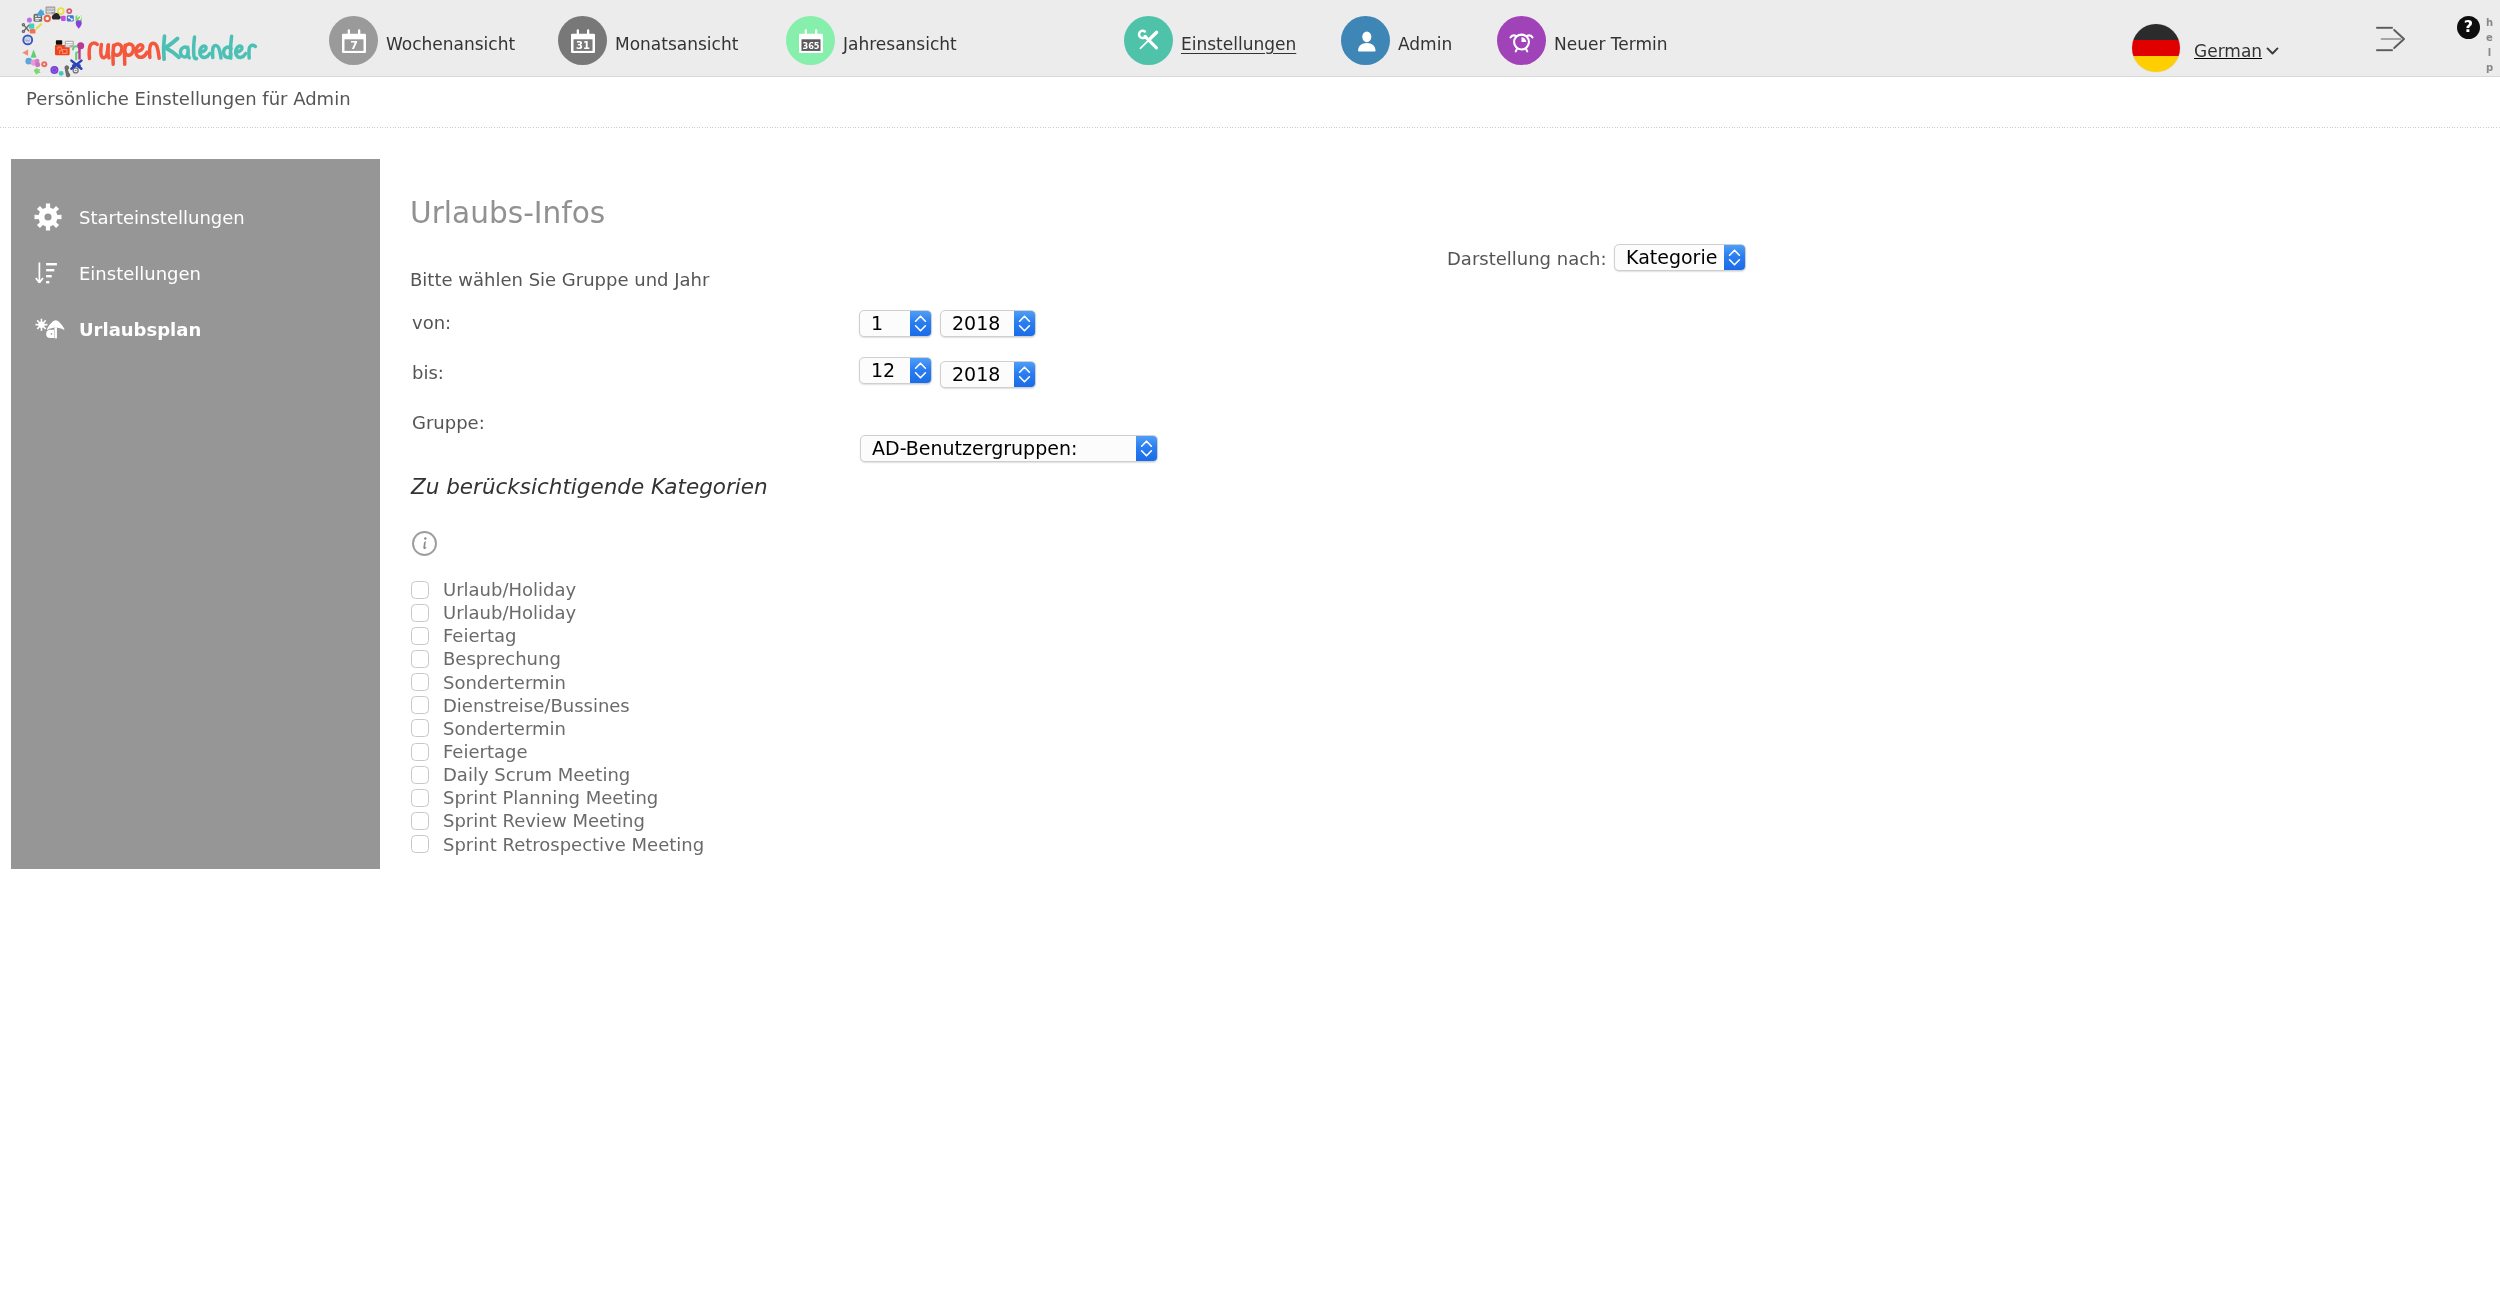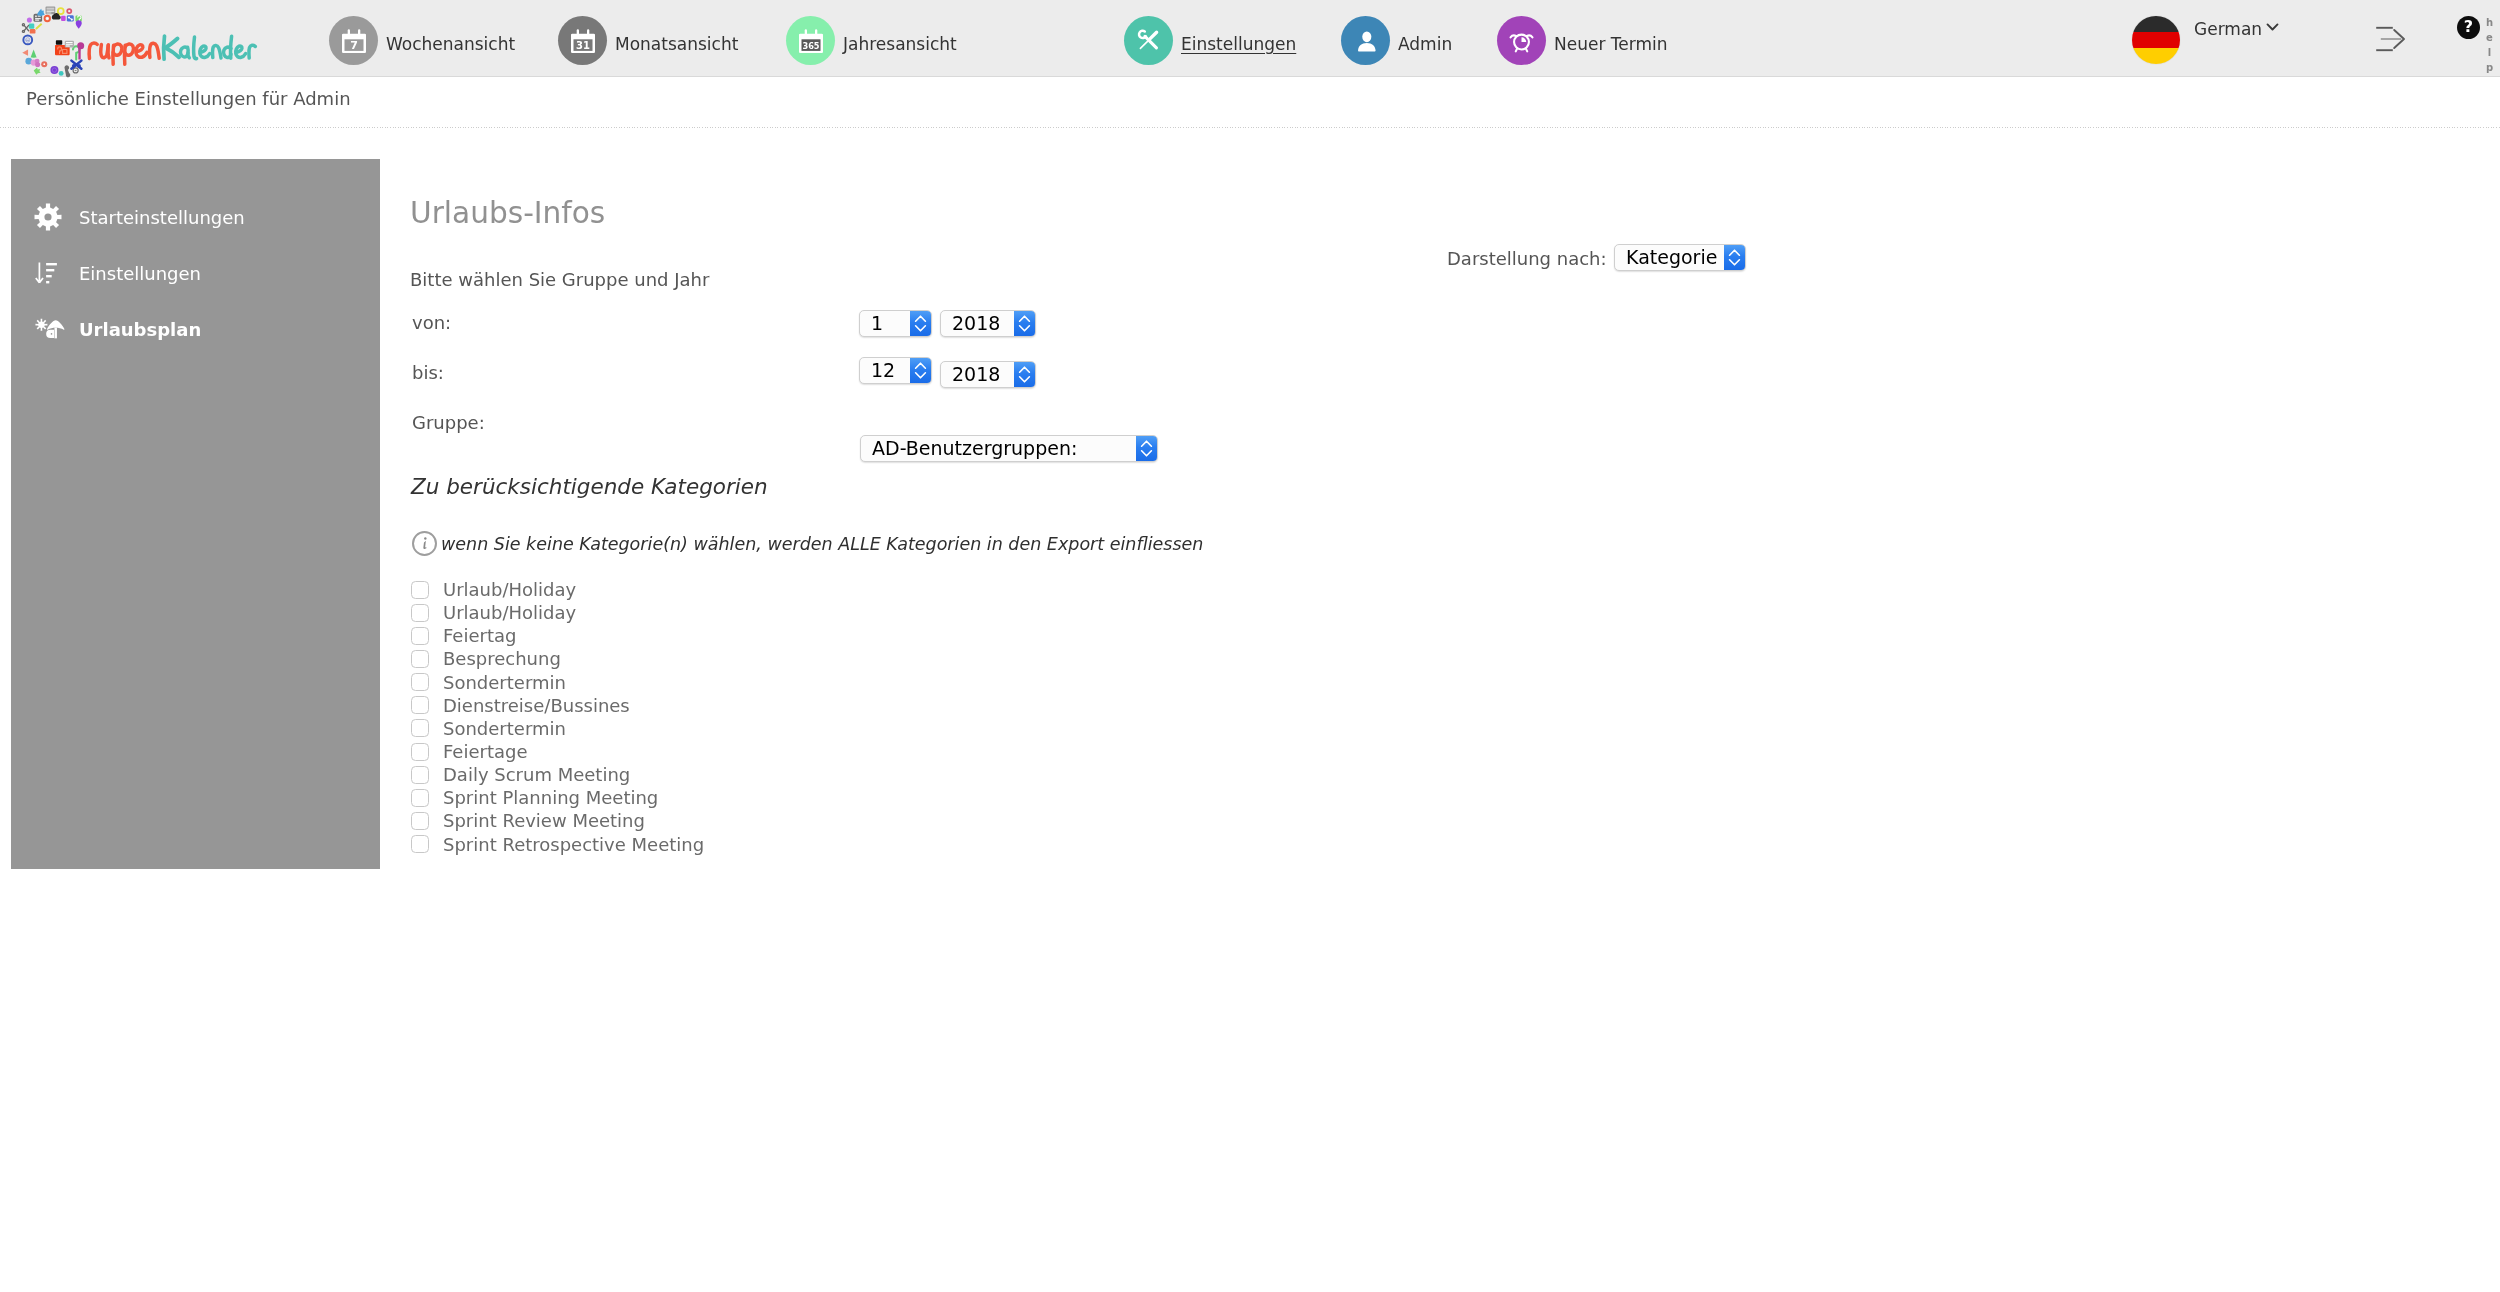--- a/index.html
+++ b/index.html
@@ -29,21 +29,21 @@
   #nav5 .navcircle{background:#a143b8;}
 
   .navitem{position:absolute;top:16px;height:49px;display:flex;align-items:center;
     width:auto;}
   .navcircle{width:49px;min-width:49px;height:49px;border-radius:50%;
     display:flex;align-items:center;justify-content:center;}
   .navlabel{margin-left:8px;font-size:17px;color:#333333;white-space:nowrap;position:relative;top:3px;}
   .navlabel.ul{text-decoration:underline;text-underline-offset:2.5px;text-decoration-thickness:1px;}
 
   
-  #flagwrap{position:absolute;top:16px;left:2132px;display:flex;align-items:flex-start;}
+  #flagwrap{position:absolute;top:24px;left:2132px;display:flex;align-items:center;text-decoration:underline;}
   #flag{width:48px;height:48px;border-radius:50%;overflow:hidden;position:relative;
         box-shadow:0 0 1px rgba(0,0,0,.25);}
   #flag .b{position:absolute;left:0;width:48px;}
   #langlabel{margin-left:14px;font-size:17px;color:#333;position:relative;top:3px;}
   #chev{margin-left:4px;margin-top:6px;}
   #logoutbtn{position:absolute;left:2375px;top:24px;width:34px;height:30px;}
   #helpwrap{position:absolute;left:2457px;top:8px;width:42px;height:70px;}
   #helpcircle{position:absolute;left:0px;top:8px;width:23px;height:23px;border-radius:50%;
      background:#0d0d0d;color:#fff;font-size:16px;font-weight:bold;
      display:flex;align-items:center;justify-content:center;line-height:1;padding-bottom:1px;}
@@ -432,21 +432,20 @@
 </div>
 
 <div id="kathead">Zu berücksichtigende Kategorien</div>
 <div id="infoline">
   <div id="infoicon">
     <svg width="19" height="19" viewBox="0 0 18 18" fill="#8a8a8a">
       <path d="M10.3 6.5 l-0.65 5.6 a0.6 0.6 0 0 0 1.0 0.5 l0.4 0.65 l-1.8 0.85 a0.95 0.95 0 0 1 -1.35 -1.0 l0.6 -5.0 z"></path>
       <circle cx="9.8" cy="4.3" r="1.15"></circle>
     </svg>
   </div>
-  <div id="infotext">wenn Sie keine Kategorie(n) wählen, werden ALLE Kategorien in den Export einfliessen</div>
 </div>
 
 <div id="catlist">
     <div class="catrow">
       <div class="cbox"></div>
       <span class="catlabel">Urlaub/Holiday</span>
     </div>
     <div class="catrow">
       <div class="cbox"></div>
       <span class="catlabel">Urlaub/Holiday</span>

